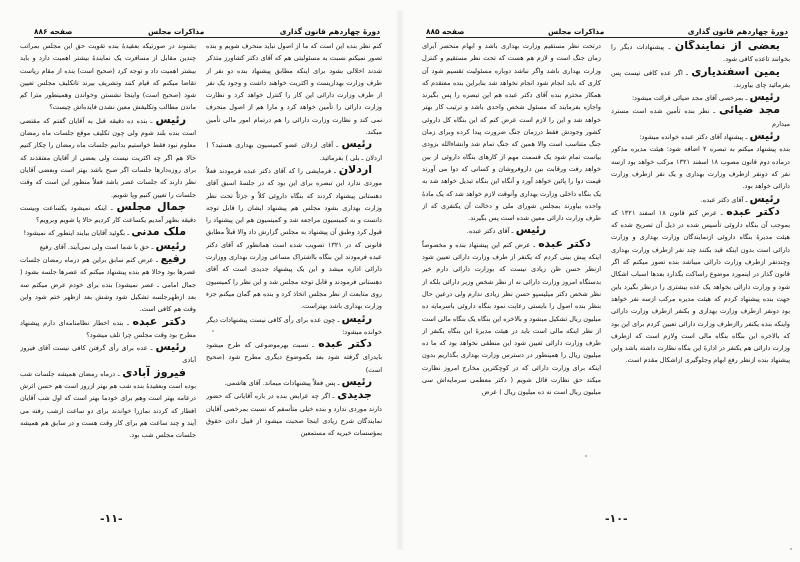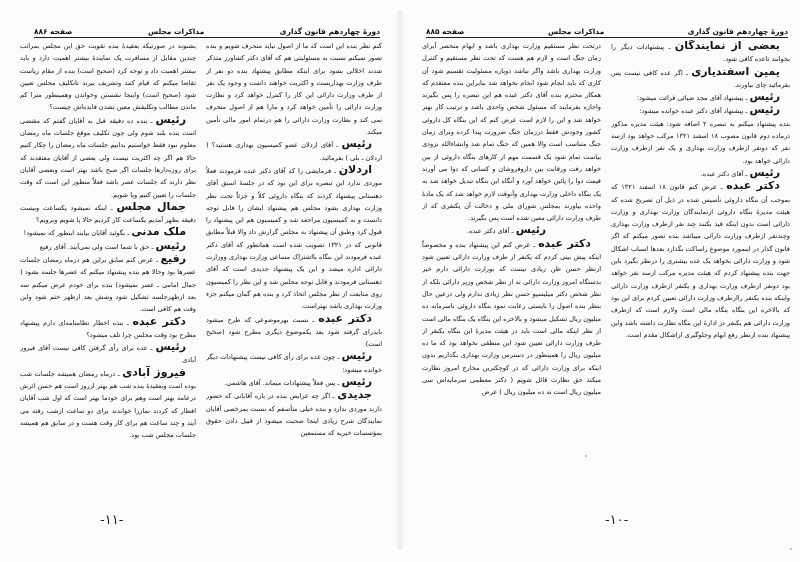--- a/index.html
+++ b/index.html
@@ -39,21 +39,21 @@
     font-size: 6.55px; line-height: 12.3px;
     text-align: justify; text-align-last: right;
     height: 465px;
   }
   .para { margin: 0; }
   .speaker { font-weight: bold; font-size: 11px; }
   .centered { text-align: center; text-align-last: center; }
 
   .page-num {
     position: absolute; top: 512px;
-    font-size: 13px; font-weight: normal; color: #222;
+    font-size: 11px; font-weight: bold; color: #222;
   }
   .page-left .page-num  { left: 100px; }
   .page-right .page-num { left: 205px; }
 
   .gutter {
     position: absolute; left: 396px; top: 10px; width: 8px; height: 540px;
     background: linear-gradient(to right, rgba(0,0,0,0.0), rgba(0,0,0,0.06), rgba(0,0,0,0.0));
   }
   .speck { position: absolute; width: 2px; height: 2px; background: #aaa; border-radius: 1px; }
 </style>
@@ -66,22 +66,22 @@
   <div class="header">
     <span>دورهٔ چهاردهم قانون گذاری</span>
     <span>مذاکرات مجلس</span>
     <span>صفحه ۸۸۶</span>
   </div>
   <div class="columns">
     <div class="col">
         <p class="para"><span>کنم نظر بنده این است که ما از اصول نباید منحرف شویم و بنده تصور نمیکنم نسبت به مسئولیتی هم که آقای دکتر کشاورز متذکر شدند اخلالی بشود برای اینکه مطابق پیشنهاد بنده دو نفر از طرف وزارت بهداریست و اکثریت خواهند داشت و وجود یک نفر از طرف وزارت دارائی این کار را کنترل خواهد کرد و نظارت وزارت دارائی را تأمین خواهد کرد و مارا هم از اصول منحرف نمی کند و نظارت وزارت دارائی را هم درتمام امور مالی تأمین میکند.</span></p>
         <p class="para" style="text-indent: 10px;"><span class="speaker">رئیس</span> <span>ـ آقای اردلان عضو کمیسیون بهداری هستید؟ ( اردلان ـ بلی ) بفرمائید.</span></p>
         <p class="para" style="text-indent: 10px;"><span class="speaker">اردلان</span> <span>ـ فرمایشی را که آقای دکتر عبده فرمودند فعلاً موردی ندارد این تبصره برای این بود که در جلسهٔ اسبق آقای دهستانی پیشنهاد کردند که بنگاه داروئی کلاً و جزئاً تحت نظر وزارت بهداری بشود مجلس هم پیشنهاد ایشان را قابل توجه دانست و به کمیسیون مراجعه شد و کمیسیون هم این پیشنهاد را قبول کرد وطبق آن پیشنهاد به مجلس گزارش داد والا قبلاً مطابق قانونی که در ۱۳۲۱ تصویب شده است همانطور که آقای دکتر عبده فرمودند این بنگاه بااشتراک مساعی وزارت بهداری ووزارت دارائی اداره میشد و این یک پیشنهاد جدیدی است که آقای دهستانی فرمودند و قابل توجه مجلس شد و این نظر را کمیسیون روی متابعت از نظر مجلس اتخاذ کرد و بنده هم گمان میکنم جزء وزارت بهداری باشد بهتراست.</span></p>
+        <p class="para" style="text-indent: 10px;"><span class="speaker">رئیس</span> <span>ـ چون عده برای رأی کافی نیست پیشنهادات دیگر خوانده میشود:</span></p>
         <p class="para" style="text-indent: 10px;"><span class="speaker">دکتر عبده</span> <span>ـ نسبت بهرموضوعی که طرح میشود بایدرای گرفته شود بعد یکموضوع دیگری مطرح شود (صحیح است)</span></p>
-        <p class="para" style="text-indent: 10px;"><span class="speaker">رئیس</span> <span>ـ چون عده برای رأی کافی نیست پیشنهادات دیگر خوانده میشود:</span></p>
         <p class="para" style="text-indent: 10px;"><span class="speaker">رئیس</span> <span>ـ پس فعلاً پیشنهادات میماند. آقای هاشمی.</span></p>
         <p class="para" style="text-indent: 10px;"><span class="speaker">جدیدی</span> <span>ـ اگر چه عرایض بنده در باره آقایانی که حضور دارند موردی ندارد و بنده خیلی متأسفم که نسبت بمرخصی آقایان نمایندگان شرح زیادی اینجا صحبت میشود از قبیل دادن حقوق بمؤسسات خیریه که مستمعین</span></p>
       </div>
     <div class="col">
         <p class="para"><span>بشنوند در صورتیکه بعقیدهٔ بنده تقویت حق این مجلس بمراتب چندین مقابل از مسافرت یک نمایندهٔ بیشتر اهمیت دارد و باید بیشتر اهمیت داد و توجه کرد (صحیح است) بنده از مقام ریاست تقاضا میکنم که قیام کنند وتشریف بیرند تاتکلیف مجلس تعیین شود (صحیح است) واینجا نشستن وخواندن وهمینطور مترا کم ماندن مطالب وتکلیفش معین نشدن فایده‌اش چیست؟</span></p>
         <p class="para" style="text-indent: 10px;"><span class="speaker">رئیس</span> <span>ـ بنده ده دقیقه قبل به آقایان گفتم که مقتضی است بنده بلند شوم ولی چون تکلیف موقع جلسات ماه رمضان معلوم نبود فقط خواستیم بدانیم جلسات ماه رمضان را چکار کنیم حالا هم اگر چه اکثریت نیست ولی بعضی از آقایان معتقدند که برای روزه‌دارها جلسات اگر صبح باشد بهتر است وبعضی آقایان نظر دارند که جلسات عصر باشد فعلاً منظور این است که وقت جلسات را تعیین کنیم ویا شویم.</span></p>
         <p class="para" style="text-indent: 10px;"><span class="speaker">جمال مجلس</span> <span>ـ اینکه نمیشود یکساعت وبیست دقیقه بظهر آمدیم یکساعت کار کردیم حالا پا شویم وبرویم؟</span></p>
         <p class="para" style="text-indent: 10px;"><span class="speaker">ملک مدنی</span> <span>ـ بگوئید آقایان بیایند اینطور که نمیشود!</span></p>
         <p class="para" style="text-indent: 10px;"><span class="speaker">رئیس</span> <span>ـ حق با شما است ولی نمی‌آیند. آقای رفیع</span></p>
         <p class="para" style="text-indent: 10px;"><span class="speaker">رفیع</span> <span>ـ عرض کنم سابق براین هم درماه رمضان جلسات عصرها بود وحالا هم بنده پیشنهاد میکنم که عصرها جلسه بشود ( جمال امامی ـ عصر نمیشود) بنده برای خودم عرض میکنم سه بعد ازظهرجلسه تشکیل شود وشش بعد ازظهر ختم شود واین وقت هم کافی است.</span></p>
@@ -96,21 +96,22 @@
 <div class="page page-right">
   <div class="header">
     <span>دورهٔ چهاردهم قانون گذاری</span>
     <span>مذاکرات مجلس</span>
     <span>صفحه ۸۸۵</span>
   </div>
   <div class="columns">
     <div class="col">
         <p class="para" style="text-indent: 10px;"><span class="speaker">بعضی از نمایندگان</span> <span>ـ پیشنهادات دیگر را بخوانند تاعده کافی شود.</span></p>
         <p class="para" style="text-indent: 10px;"><span class="speaker">یمین اسفندیاری</span> <span>ـ اگر عده کافی نیست پس بفرمائید چای بیاورند.</span></p>
-        <p class="para" style="text-indent: 10px;"><span class="speaker">رئیس</span> <span>ـ پیشنهاد آقای مجد ضیائی قرائت میشود:</span></p>
+        <p class="para" style="text-indent: 10px;"><span class="speaker">رئیس</span> <span>ـ بمرخصی آقای مجد ضیائی قرائت میشود:</span></p>
+        <p class="para" style="text-indent: 10px;"><span class="speaker">مجد ضیائی</span> <span>ـ نظر بنده تأمین شده است مسترد میدارم</span></p>
         <p class="para" style="text-indent: 10px;"><span class="speaker">رئیس</span> <span>ـ پیشنهاد آقای دکتر عبده خوانده میشود:</span></p>
         <p class="para"><span>بنده پیشنهاد میکنم به تبصره ۲ اضافه شود: هیئت مدیره مذکور درماده دوم قانون مصوب ۱۸ اسفند ۱۳۲۱ مرکب خواهد بود ازسه نفر که دونفر ازطرف وزارت بهداری و یک نفر ازطرف وزارت دارائی خواهد بود.</span></p>
         <p class="para" style="text-indent: 10px;"><span class="speaker">رئیس</span> <span>ـ آقای دکتر عبده.</span></p>
         <p class="para" style="text-indent: 10px;"><span class="speaker">دکتر عبده</span> <span>ـ عرض کنم قانون ۱۸ اسفند ۱۳۲۱ که بموجب آن بنگاه داروئی تأسیس شده در ذیل آن تصریح شده که هیئت مدیرهٔ بنگاه داروئی ازنمایندگان وزارت بهداری و وزارت دارائی است بدون اینکه قید بکنند چند نفر ازطرف وزارت بهداری وچندنفر ازطرف وزارت دارائی میباشد بنده تصور میکنم که اگر قانون گذار در اینمورد موضوع راساکت بگذارد بعدها اسباب اشکال شود و وزارت دارائی بخواهد یک عده بیشتری را درنظر بگیرد باین جهت بنده پیشنهاد کردم که هیئت مدیره مرکب ازسه نفر خواهد بود دونفر ازطرف وزارت بهداری و یکنفر ازطرف وزارت دارائی واینکه بنده یکنفر راازطرف وزارت دارائی تعیین کردم برای این بود که بالاخره این بنگاه بنگاه مالی است ولازم است که ازطرف وزارت دارائی هم یکنفر در ادارهٔ این بنگاه نظارت داشته باشد واین پیشنهاد بنده ازنظر رفع ابهام وجلوگیری ازاشکال مقدم است.</span></p>
       </div>
     <div class="col">
         <p class="para"><span>درتحت نظر مستقیم وزارت بهداری باشد و ابهام منحصر آبرای زمان جنگ است و لازم هم هست که تحت نظر مستقیم و کنترل وزارت بهداری باشد واگر نباشد دوباره مسئولیت تقسیم شود آن کاری که باید انجام شود انجام نخواهد شد بنابراین بنده معتقدم که همکار محترم بنده آقای دکتر عبده هم این تبصره را پس بگیرند واجازه بفرمایند که مسئول شخص واحدی باشد و ترتیب کار بهتر خواهد شد و این را لازم است عرض کنم که این بنگاه کل داروئی کشور وجودش فقط درزمان جنگ ضرورت پیدا کرده وبرای زمان جنگ متناسب است والا همین که جنگ تمام شد وانشاءالله بزودی بیاست تمام شود یک قسمت مهم از کارهای بنگاه داروئی از بین خواهد رفت ورقابت بین داروفروشان و کسانی که دوا می آورند قیمت دوا را پائین خواهد آورد و آنگاه این بنگاه تبدیل خواهد شد به یک بنگاه داخلی وزارت بهداری وآنوقت لازم خواهد شد که یک مادهٔ واحده بیاورند بمجلس شورای ملی و دخالت آن یکنفری که از طرف وزارت دارائی معین شده است پس بگیرند.</span></p>
         <p class="para centered" style="text-indent: 10px;"><span class="speaker">رئیس</span> <span>ـ آقای دکتر عبده.</span></p>
         <p class="para" style="text-indent: 10px;"><span class="speaker">دکتر عبده</span> <span>ـ عرض کنم این پیشنهاد بنده و مخصوصاً اینکه پیش بینی کردم که یکنفر از طرف وزارت دارائی تعیین شود ازنظر حسن ظن زیادی نیست که بوزارت دارائی دارم خیر بدستگاه امروز وزارت دارائی نه از نظر شخص وزیر دارائی بلکه از نظر شخص دکتر میلیسپو حسن نظر زیادی ندارم ولی درعین حال بنظر بنده اصول را بایستی رعایت نمود بنگاه داروئی باسرمایه ده میلیون ریال تشکیل میشود و بالاخره این بنگاه یک بنگاه مالی است از نظر اینکه مالی است باید در هیئت مدیرهٔ این بنگاه یکنفر از طرف وزارت دارائی تعیین شود این منطقی نخواهد بود که ما ده میلیون ریال را همینطور در دسترس وزارت بهداری بگذاریم بدون اینکه برای وزارت دارائی که در کوچکترین مخارج امروز نظارت میکند حق نظارت قائل شویم ( دکتر معظمی سرمایه‌اش سی میلیون ریال است نه ده میلیون ریال ) عرض</span></p>
       </div>

